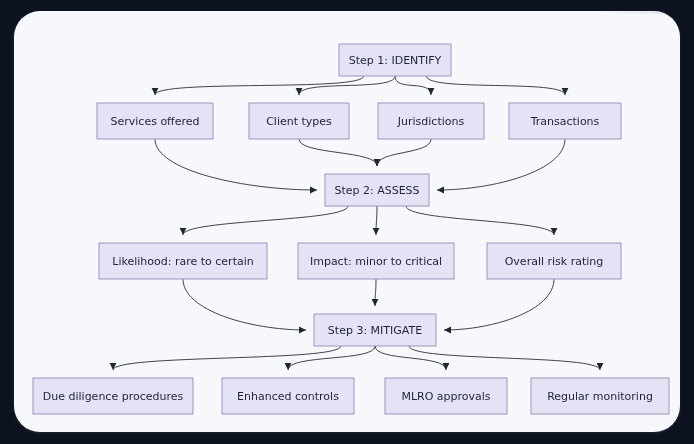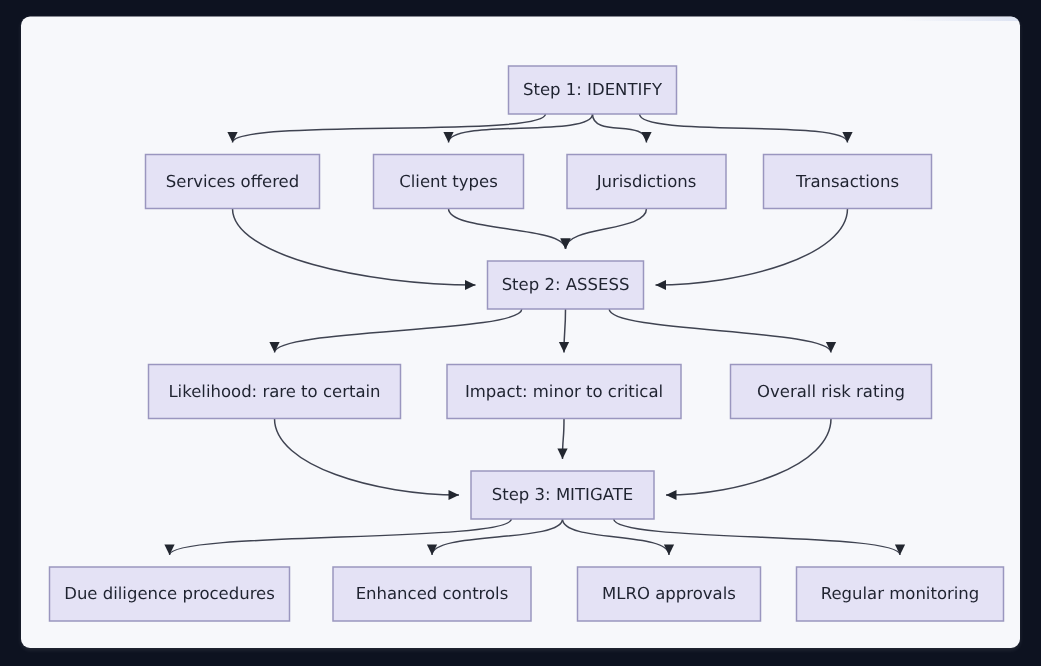--- a/index.html
+++ b/index.html
@@ -19,21 +19,21 @@
     height: 444px;
     background: #0d1220;
   }
   #card {
     position: absolute;
     left: 14px;
     top: 11px;
     width: 666px;
     height: 421px;
     background: #f7f8fb;
-    border-radius: 6px;
+    border-radius: 26px;
     box-shadow: 0 1px 3px rgba(255,255,255,0.10);
     overflow: hidden;
   }
   #card-glint {
     position: absolute;
     right: 0px;
     top: 0px;
     width: 80px;
     height: 3px;
     background: linear-gradient(to right, rgba(255,255,255,0.0), rgba(200,210,235,0.55));

